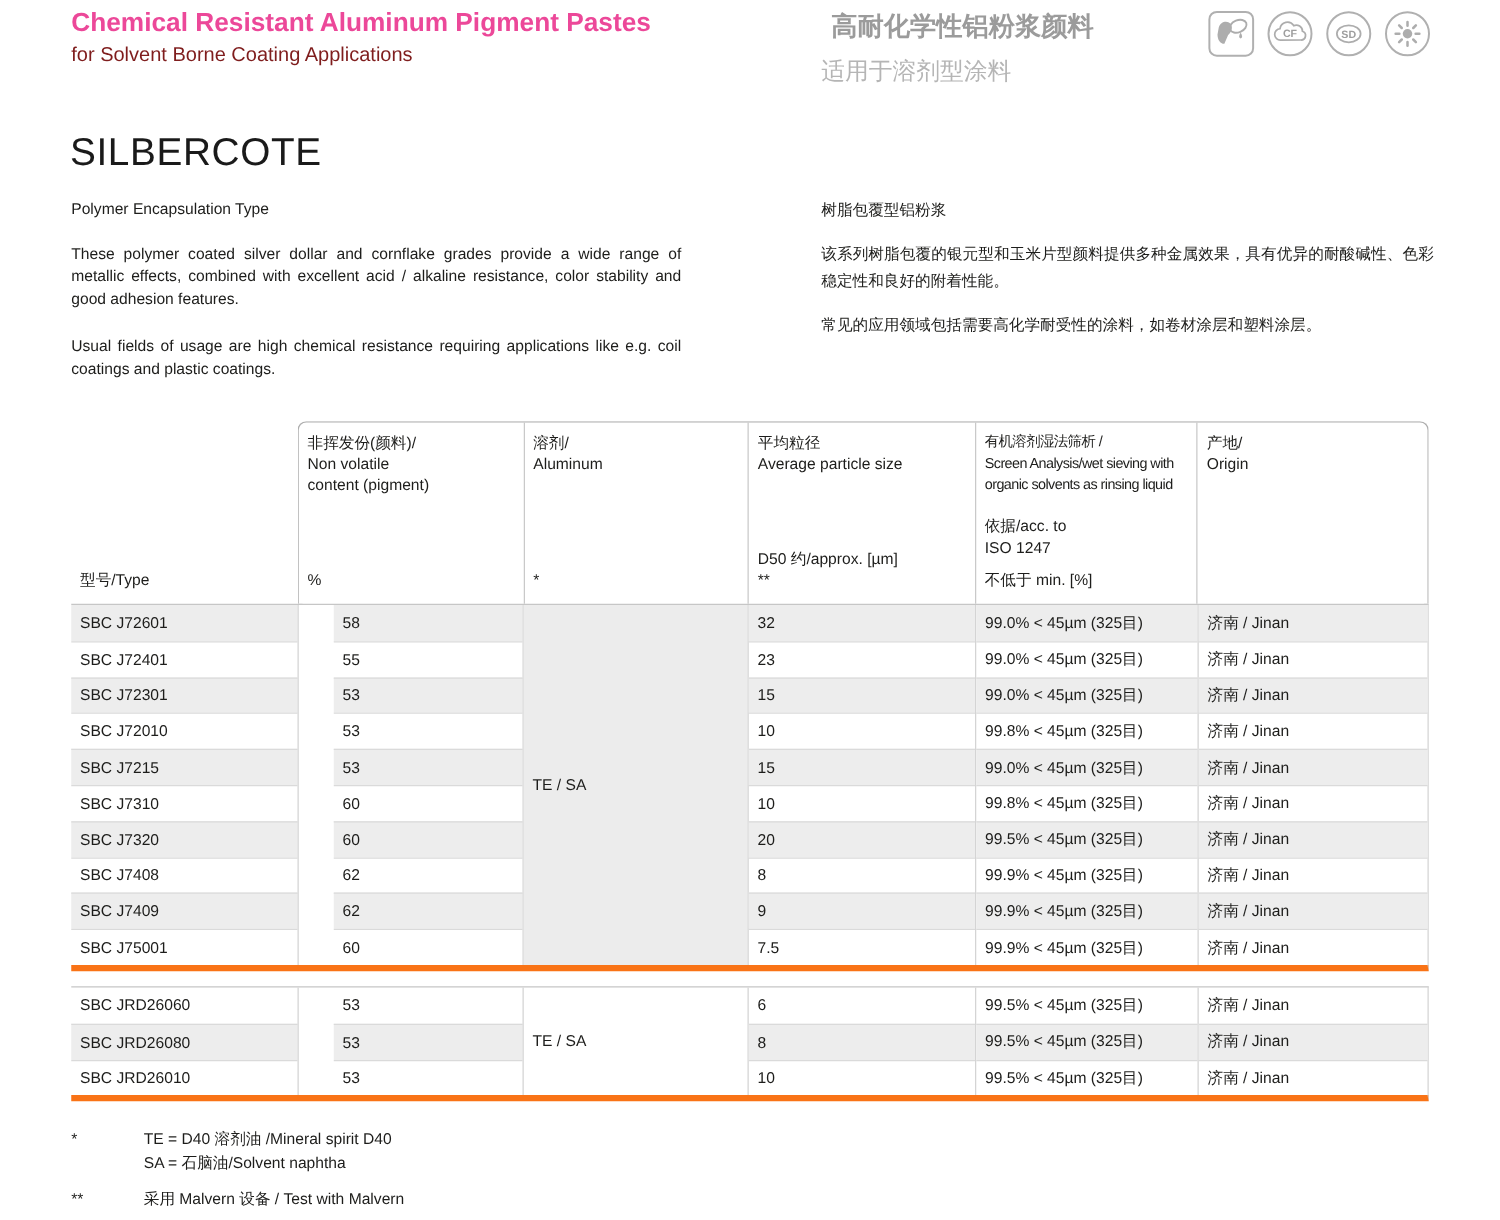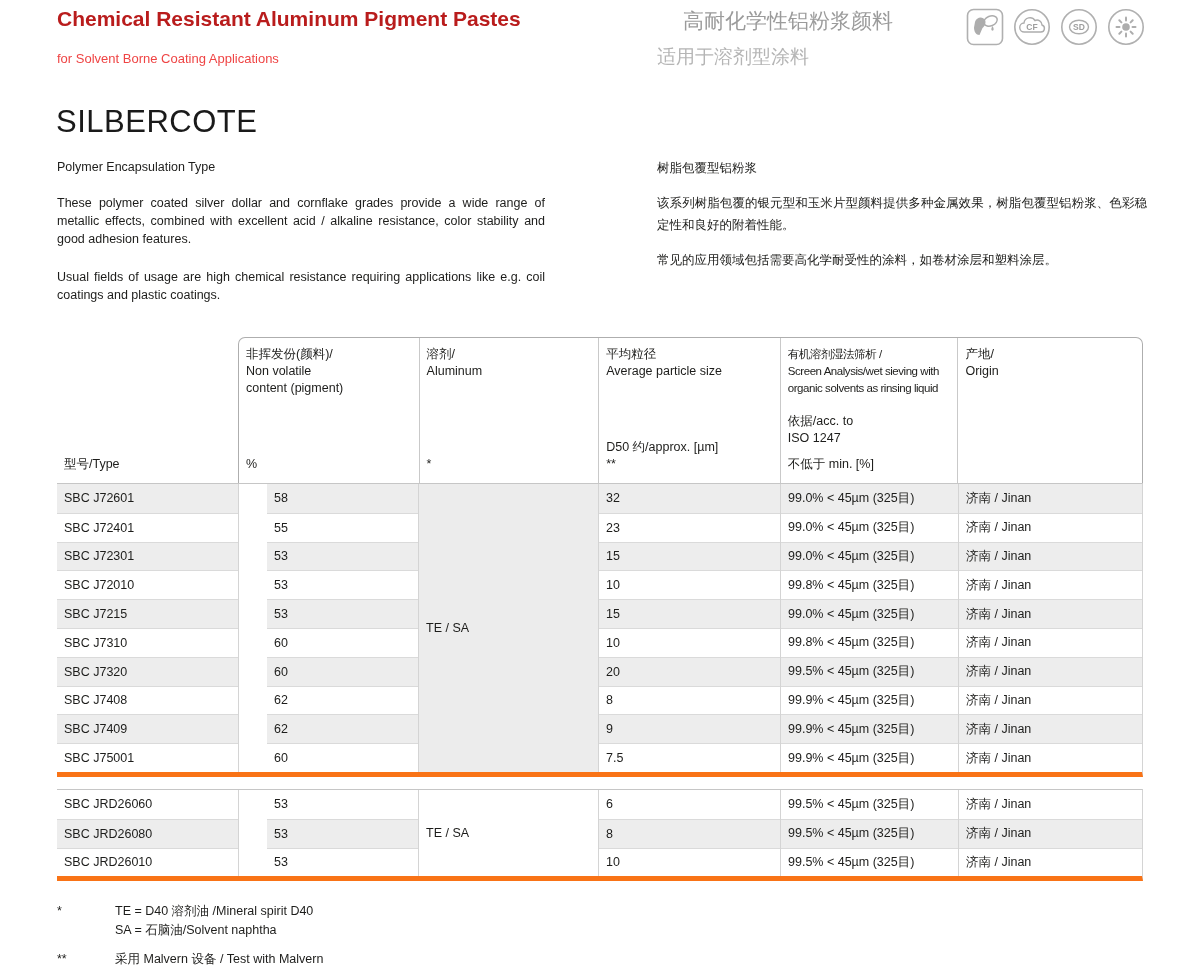--- a/index.html
+++ b/index.html
@@ -3,23 +3,23 @@
 <meta charset="utf-8">
 <style>
   * { margin:0; padding:0; box-sizing:border-box; }
   html,body { background:#ffffff; }
   .page {
     position:relative; width:1200px; height:976px; background:#fff;
     font-family:"Liberation Sans","DejaVu Sans",sans-serif; color:#1d1d1b;
     overflow:hidden;
   }
   
-  .title-en   { position:absolute; left:57px;  top:7px;  font-size:21px; font-weight:bold; color:#b91c1c; }
-  .subtitle-en{ position:absolute; left:57px;  top:51px; font-size:13px; color:#ef4444; }
-  .title-zh   { position:absolute; left:683px; top:7px;  font-size:21px; font-weight:normal; color:#9b9b9b; }
+  .title-en   { position:absolute; left:57px;  top:7px;  font-size:21px; font-weight:bold; color:#ec4899; }
+  .subtitle-en{ position:absolute; left:57px;  top:36px; font-size:16px; color:#7f1d1d; }
+  .title-zh   { position:absolute; left:665px; top:7px;  font-size:21px; font-weight:bold; color:#9b9b9b; }
   .subtitle-zh{ position:absolute; left:657px; top:44px; font-size:19px; color:#b5b5b5; }
   .icon-strip { position:absolute; left:966px; top:8px; display:flex; gap:9px; }
   .icon-strip svg { display:block; }
   
   .product-title { position:absolute; left:56px; top:104px; font-size:31px; color:#1a1a1a; letter-spacing:0.5px; }
   .type-en  { position:absolute; left:57px;  top:160px; font-size:12.5px; }
   .type-zh  { position:absolute; left:657px; top:160px; font-size:12.5px; }
   .para { font-size:12.5px; line-height:18px; text-align:justify; }
   .para-1-en { position:absolute; left:57px; top:194px; width:488px; }
   .para-2-en { position:absolute; left:57px; top:268px; width:488px; }
@@ -119,21 +119,21 @@
         </g>
       </svg>
     </span>
   </div>
 
   <div class="product-title">SILBERCOTE</div>
   <div class="type-en">Polymer Encapsulation Type</div>
   <div class="type-zh">树脂包覆型铝粉浆</div>
   <div class="para para-2-en">Usual fields of usage are high chemical resistance requiring applications like e.g. coil coatings and plastic coatings.</div>
   <div class="para para-1-en">These polymer coated silver dollar and cornflake grades provide a wide range of metallic effects, combined with excellent acid / alkaline resistance, color stability and good adhesion features.</div>
-  <div class="para-zh para-1-zh">该系列树脂包覆的银元型和玉米片型颜料提供多种金属效果，树脂包覆型铝粉浆、色彩稳定性和良好的附着性能。</div>
+  <div class="para-zh para-1-zh">该系列树脂包覆的银元型和玉米片型颜料提供多种金属效果，具有优异的耐酸碱性、色彩稳定性和良好的附着性能。</div>
   <div class="para-zh para-2-zh">常见的应用领域包括需要高化学耐受性的涂料，如卷材涂层和塑料涂层。</div>
 
   <div class="table">
 
     <div class="thead">
       <div class="h-type">
         <div>型号/Type</div>
       </div>
       <div class="hbox">
         <div class="hcell hc-nv">

